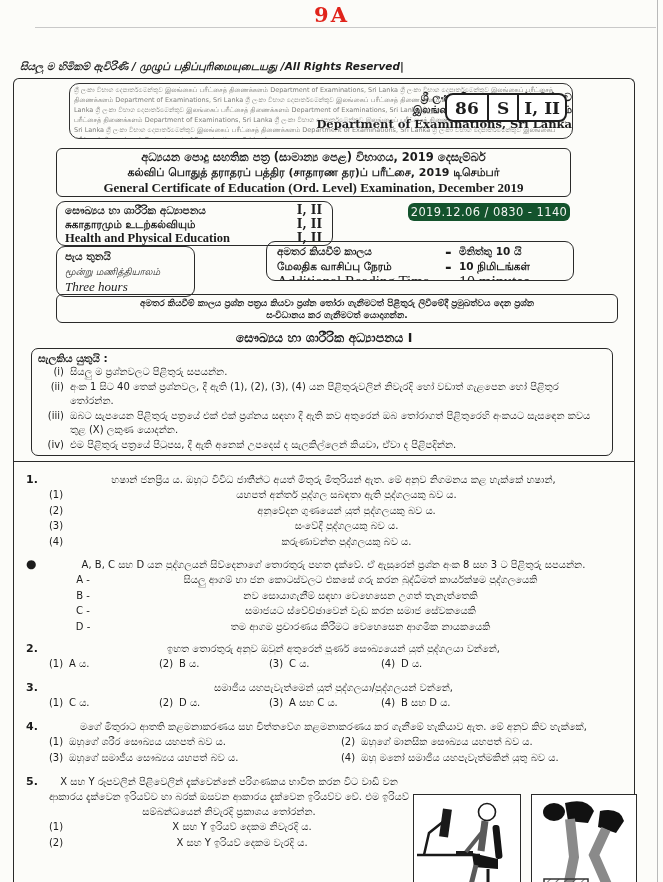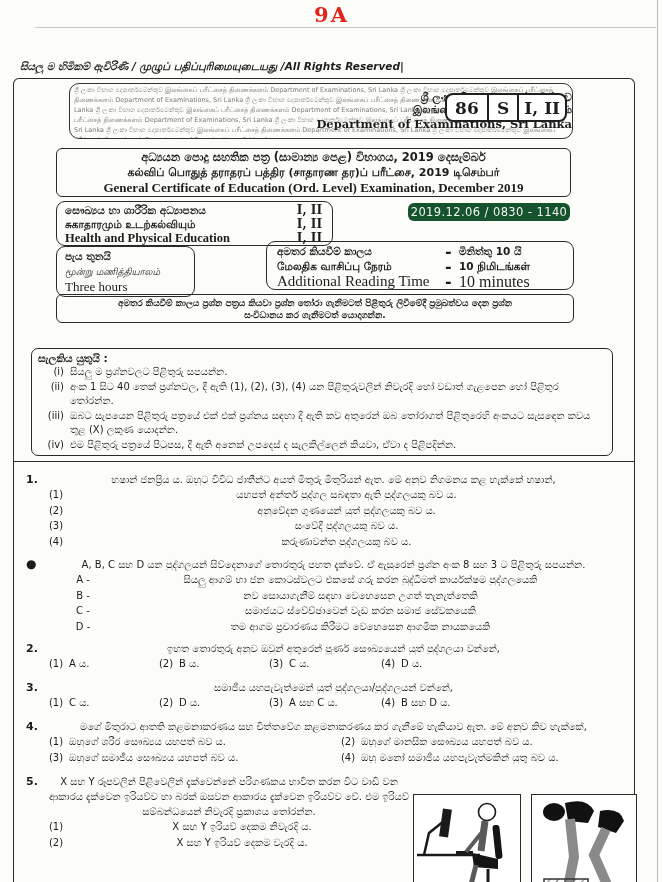--- a/index.html
+++ b/index.html
@@ -82,35 +82,35 @@
     border-radius:6px;display:flex;align-items:center;justify-content:center;
     font-size:11.5px;letter-spacing:0.4px;
   }
   
   .duration-box{
     top:167px;left:42px;width:139px;height:51px;box-sizing:border-box;
     border:1.5px solid #2a2a2a;border-radius:9px;padding:2px 8px;overflow:hidden;
   }
   .duration-box .si{font-size:10.5px;font-weight:bold;line-height:15px;white-space:nowrap;}
   .duration-box .ta{font-size:9.5px;font-style:italic;line-height:15px;white-space:nowrap;}
-  .duration-box .en{font-size:13px;font-family:"Liberation Serif",serif;line-height:16px;}
+  .duration-box .en{font-size:13px;font-style:italic;font-family:"Liberation Serif",serif;line-height:16px;}
   
   .reading-box{
-    top:162px;left:252px;width:308px;height:49px;box-sizing:border-box;
+    top:162px;left:252px;width:308px;height:40px;box-sizing:border-box;
     border:1.5px solid #2a2a2a;border-radius:9px;padding:2px 10px;overflow:hidden;
   }
   .reading-box .row{display:flex;line-height:15px;white-space:nowrap;}
   .reading-box .lab{width:168px;font-weight:bold;font-size:10.5px;overflow:hidden;}
   .reading-box .row.en .lab{font-family:"Liberation Serif",serif;font-size:15px;font-weight:normal;}
   .reading-box .dash{width:14px;font-weight:bold;}
   .reading-box .val{font-weight:bold;font-size:10.5px;overflow:hidden;}
   .reading-box .row.en .val{font-family:"Liberation Serif",serif;font-size:16px;font-weight:normal;}
   
   .note-box{
-    top:215px;left:42px;width:518px;height:29px;box-sizing:border-box;
+    top:215px;left:42px;width:562px;height:29px;box-sizing:border-box;
     border:1.5px solid #2a2a2a;border-radius:6px;
     display:flex;flex-direction:column;justify-content:center;
     text-align:center;overflow:hidden;
   }
   .note-box div{font-size:9px;font-weight:bold;line-height:12px;white-space:nowrap;overflow:hidden;}
   
   .section-title{
     top:251px;left:0;width:100%;text-align:center;
     font-size:12.5px;font-weight:bold;
   }
@@ -228,20 +228,21 @@
       <span class="dash">-</span>
       <span class="val">10 minutes</span>
     </div>
   </div>
 
   <div class="abs note-box">
     <div>අමතර කියවීම් කාලය ප්‍රශ්න පත්‍රය කියවා ප්‍රශ්න තෝරා ගැනීමටත් පිළිතුරු ලිවීමේදී ප්‍රමුඛත්වය දෙන ප්‍රශ්න</div>
     <div>සංවිධානය කර ගැනීමටත් යොදාගන්න.</div>
   </div>
 
+  <div class="abs section-title">සෞඛ්‍යය හා ශාරීරික අධ්‍යාපනය I</div>
 
   <div class="abs instructions-box">
     <div class="head">සැලකිය යුතුයි :</div>
     <div class="inst-item">
       <span class="inum">(i)</span>
       <span class="itxt h1">සියලු ම ප්‍රශ්නවලට පිළිතුරු සපයන්න.</span>
     </div>
     <div class="inst-item">
       <span class="inum">(ii)</span>
       <span class="itxt h2">අංක 1 සිට 40 තෙක් ප්‍රශ්නවල, දී ඇති (1), (2), (3), (4) යන පිළිතුරුවලින් නිවැරදි හෝ වඩාත් ගැළපෙන හෝ පිළිතුර තෝරන්න.</span>

